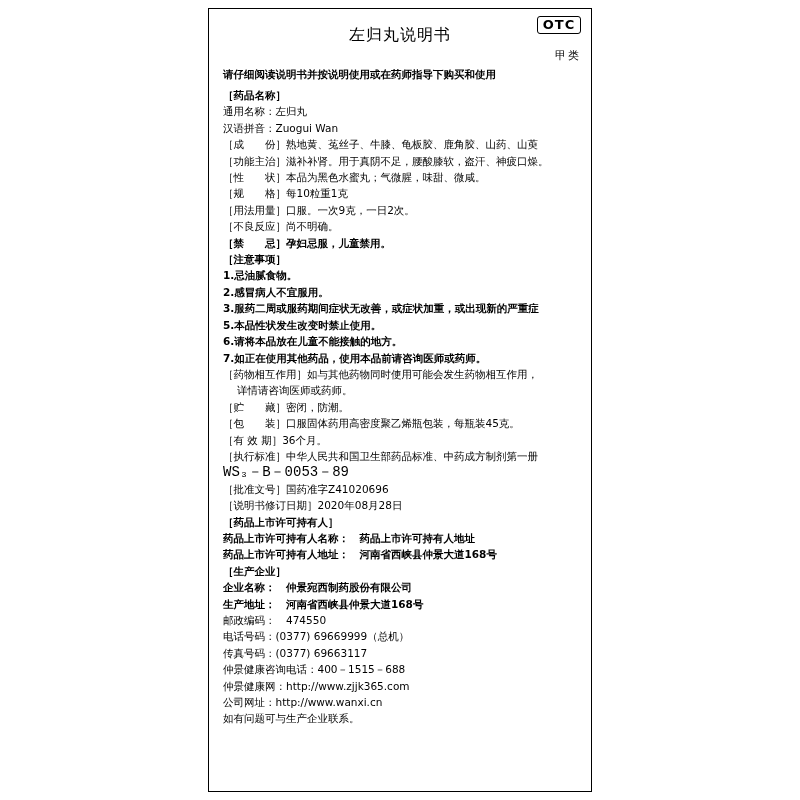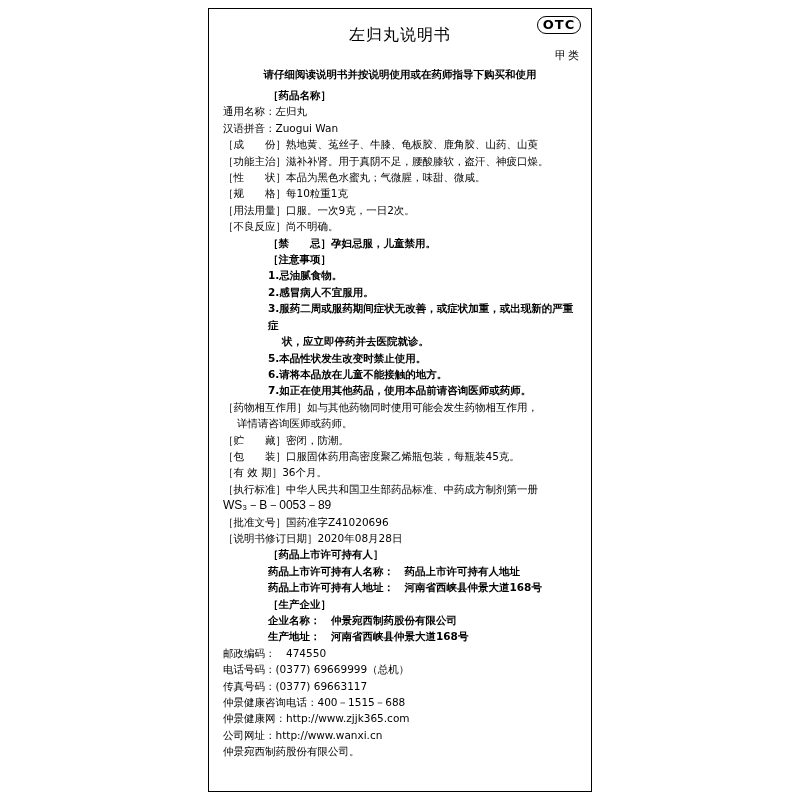--- a/index.html
+++ b/index.html
@@ -35,21 +35,21 @@
   .otc-badge {
     position: absolute;
     right: 10px;
     top: 7px;
     width: 44px;
     text-align: center;
     font-family: "DejaVu Sans", sans-serif;
   }
   .otc-badge .otc-top {
     border: 1.6px solid #000000;
-    border-radius: 9px;
+    border-radius: 3px;
     font-size: 13px;
     font-weight: bold;
     line-height: 16px;
     letter-spacing: 1px;
   }
   .otc-badge .otc-bottom {
     font-size: 11px;
     line-height: 13px;
     letter-spacing: 2px;
     margin-top: 15px;
@@ -57,53 +57,52 @@
   }
   .doc-title {
     text-align: center;
     font-size: 16px;
     font-weight: normal;
     letter-spacing: 1px;
     margin: 4px 0 20px 0;
     line-height: 24px;
   }
   .doc-subtitle {
-    text-align: center;
+    text-align: left;
     font-size: 10.5px;
     font-weight: bold;
     line-height: 14px;
     margin-bottom: 6px;
     letter-spacing: 0px;
   }
   .body-text {
     font-size: 10.5px;
     line-height: 16.4px;
     letter-spacing: 0px;
   }
   .row {
     display: block;
     white-space: pre-wrap;
   }
   .bold {
     font-weight: bold;
-    margin-left: 45px;
   }
   .indent {
     display: block;
     padding-left: 40px;
     white-space: pre-wrap;
   }
   .indent-2 {
     display: block;
     padding-left: 14px;
     white-space: pre-wrap;
   }
   .mono {
-    font-family: Liberation Sans, sans-serif;
-    font-size: 12px;
+    font-family: Liberation Mono, monospace;
+    font-size: 14px;
   }
 </style>
 </head>
 <body>
 
 <div id="page">
   <div class="sheet">
 
     <div class="otc-badge">
       <div class="otc-top">OTC</div>
@@ -121,21 +120,20 @@
         <div class="row">［功能主治］滋补补肾。用于真阴不足，腰酸膝软，盗汗、神疲口燥。</div>
         <div class="row">［性　　状］本品为黑色水蜜丸；气微腥，味甜、微咸。</div>
         <div class="row">［规　　格］每10粒重1克</div>
         <div class="row">［用法用量］口服。一次9克，一日2次。</div>
         <div class="row">［不良反应］尚不明确。</div>
         <div class="row bold">［禁　　忌］孕妇忌服，儿童禁用。</div>
         <div class="row bold">［注意事项］</div>
         <div class="row bold">1.忌油腻食物。</div>
         <div class="row bold">2.感冒病人不宜服用。</div>
         <div class="row bold">3.服药二周或服药期间症状无改善，或症状加重，或出现新的严重症</div>
-        <div class="indent-2 bold">状，应立即停药并去医院就诊。</div>
         <div class="row bold">5.本品性状发生改变时禁止使用。</div>
         <div class="row bold">6.请将本品放在儿童不能接触的地方。</div>
         <div class="row bold">7.如正在使用其他药品，使用本品前请咨询医师或药师。</div>
         <div class="row">［药物相互作用］如与其他药物同时使用可能会发生药物相互作用，</div>
         <div class="indent-2">详情请咨询医师或药师。</div>
         <div class="row">［贮　　藏］密闭，防潮。</div>
         <div class="row">［包　　装］口服固体药用高密度聚乙烯瓶包装，每瓶装45克。</div>
         <div class="row">［有 效 期］36个月。</div>
         <div class="row">［执行标准］中华人民共和国卫生部药品标准、中药成方制剂第一册</div>
         <div class="row mono">WS₃－B－0053－89</div>
@@ -146,17 +144,17 @@
         <div class="row bold">药品上市许可持有人地址：　河南省西峡县仲景大道168号</div>
         <div class="row bold">［生产企业］</div>
         <div class="row bold">企业名称：　仲景宛西制药股份有限公司</div>
         <div class="row bold">生产地址：　河南省西峡县仲景大道168号</div>
         <div class="row">邮政编码：　474550</div>
         <div class="row">电话号码：(0377) 69669999（总机）</div>
         <div class="row">传真号码：(0377) 69663117</div>
         <div class="row">仲景健康咨询电话：400－1515－688</div>
         <div class="row">仲景健康网：http://www.zjjk365.com</div>
         <div class="row">公司网址：http://www.wanxi.cn</div>
-        <div class="row">仲景宛西制药股份有限公司。</div>
+        <div class="row">如有问题可与生产企业联系。</div>
       </div>
 
   </div>
 </div>
 
 </body></html>

